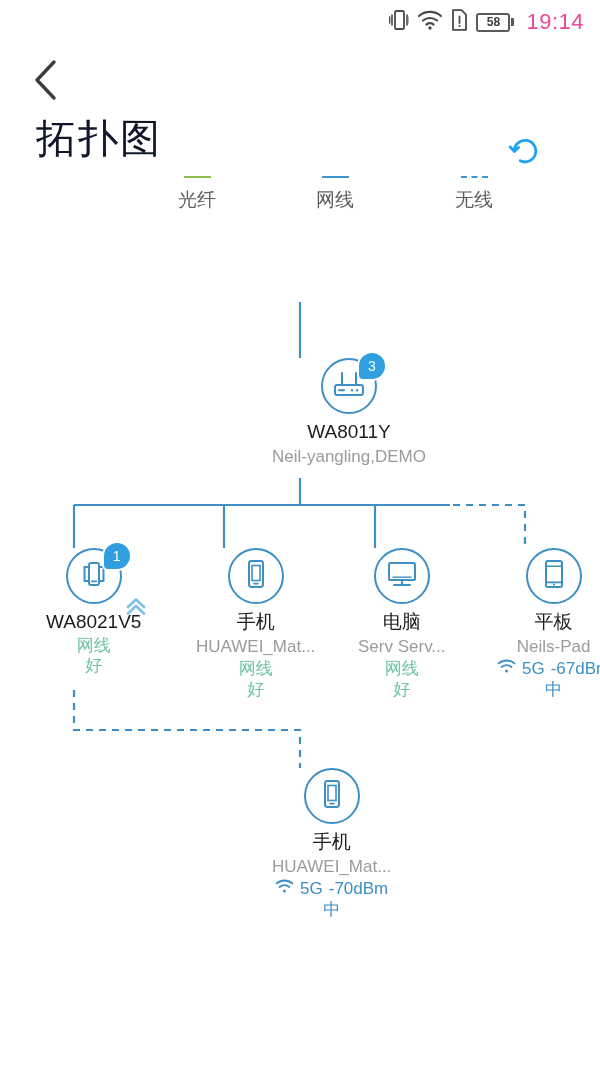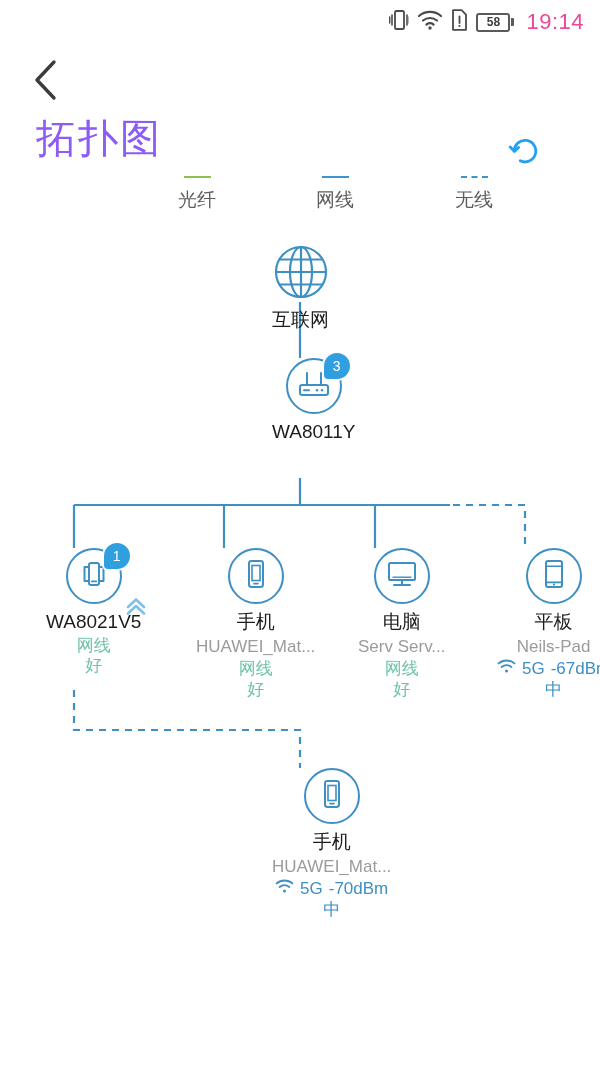--- a/index.html
+++ b/index.html
@@ -33,21 +33,21 @@
   .batt-num{font-size:12px;color:#3c3c3c;font-weight:bold;line-height:1;}
   .batt-cap{width:3px;height:8px;background:#5a5a5a;margin-left:1px;border-radius:0 1px 1px 0;}
 
   
   .back-btn{
     position:absolute;left:22px;top:58px;width:48px;height:48px;
     display:flex;align-items:center;justify-content:center;cursor:pointer;
   }
   .page-title{
     position:absolute;left:36px;top:118px;
-    font-size:40px;color:#8b5cf6;letter-spacing:2px;line-height:1;
+    font-size:40px;color:#0f172a;letter-spacing:2px;line-height:1;
     font-family:"DejaVu Sans","Liberation Sans",sans-serif;
   }
   .refresh-btn{
     position:absolute;left:505px;top:133px;width:40px;height:40px;
     display:flex;align-items:center;justify-content:center;cursor:pointer;
   }
 
   
   .legend{
     position:absolute;left:0;top:180px;width:600px;height:28px;
@@ -182,51 +182,38 @@
 
     <path d="M74 505 L74 548" stroke="#3d8fc4" stroke-width="2.2" fill="none"></path>
     <path d="M224 505 L224 548" stroke="#3d8fc4" stroke-width="2.2" fill="none"></path>
     <path d="M375 505 L375 548" stroke="#3d8fc4" stroke-width="2.2" fill="none"></path>
 
     <path d="M375 505 L525 505 L525 548" stroke="#3d8fc4" stroke-width="2.2" fill="none" stroke-dasharray="7 6"></path>
 
     <path d="M74 690 L74 730 L300 730 L300 768" stroke="#3d8fc4" stroke-width="2.2" fill="none" stroke-dasharray="7 6"></path>
   </svg>
 
-  <div class="node" style="left:272px;top:246px;">
-    <div class="node-circle bare">
-      <span>
-        <svg width="56" height="56" viewBox="0 0 56 56">
-          <circle cx="28" cy="28" r="25" fill="none" stroke="#3d8fc4" stroke-width="2.2"></circle>
-          <ellipse cx="28" cy="28" rx="11" ry="25" fill="none" stroke="#3d8fc4" stroke-width="2.2"></ellipse>
-          <path d="M3 28 H53" stroke="#3d8fc4" stroke-width="2.2"></path>
-          <path d="M6.5 15.5 H49.5 M6.5 40.5 H49.5" stroke="#3d8fc4" stroke-width="2.2"></path>
-          <path d="M28 3 V53" stroke="#3d8fc4" stroke-width="2.2"></path>
-        </svg>
-      </span>
-    </div>
-    <div class="node-title">互联网</div>
-  </div>
 
   <div class="node" style="left:272px;top:358px;">
     <div class="node-circle">
       <span>
         <svg width="34" height="28" viewBox="0 0 34 28">
           <rect x="3" y="15" width="28" height="10" rx="2.2" fill="none" stroke="#3d8fc4" stroke-width="2"></rect>
           <path d="M10 15 L10 3 M24 15 L24 3" stroke="#3d8fc4" stroke-width="2" stroke-linecap="round"></path>
           <path d="M7 20.2 H12" stroke="#3d8fc4" stroke-width="2" stroke-linecap="round"></path>
           <circle cx="20" cy="20.2" r="1.2" fill="#3d8fc4"></circle>
           <circle cx="25" cy="20.2" r="1.2" fill="#3d8fc4"></circle>
         </svg>
       </span>
       <span class="badge">
           <span>3</span>
         </span>
     </div>
     <div class="node-title">WA8011Y</div>
+    <div class="node-sub">Neil-yangling,DEMO</div>
   </div>
 
   <div class="node" style="left:46px;top:548px;">
     <div class="node-circle">
       <span>
         <svg width="32" height="32" viewBox="0 0 32 32">
           <rect x="11" y="5" width="10" height="22" rx="2" fill="none" stroke="#3d8fc4" stroke-width="2"></rect>
           <path d="M11 9 H6.5 V23 H11" fill="none" stroke="#3d8fc4" stroke-width="2" stroke-linejoin="round"></path>
           <path d="M21 9 H25.5 V23 H21" fill="none" stroke="#3d8fc4" stroke-width="2" stroke-linejoin="round"></path>
           <path d="M13.8 23.4 H18.2" stroke="#3d8fc4" stroke-width="1.8" stroke-linecap="round"></path>

